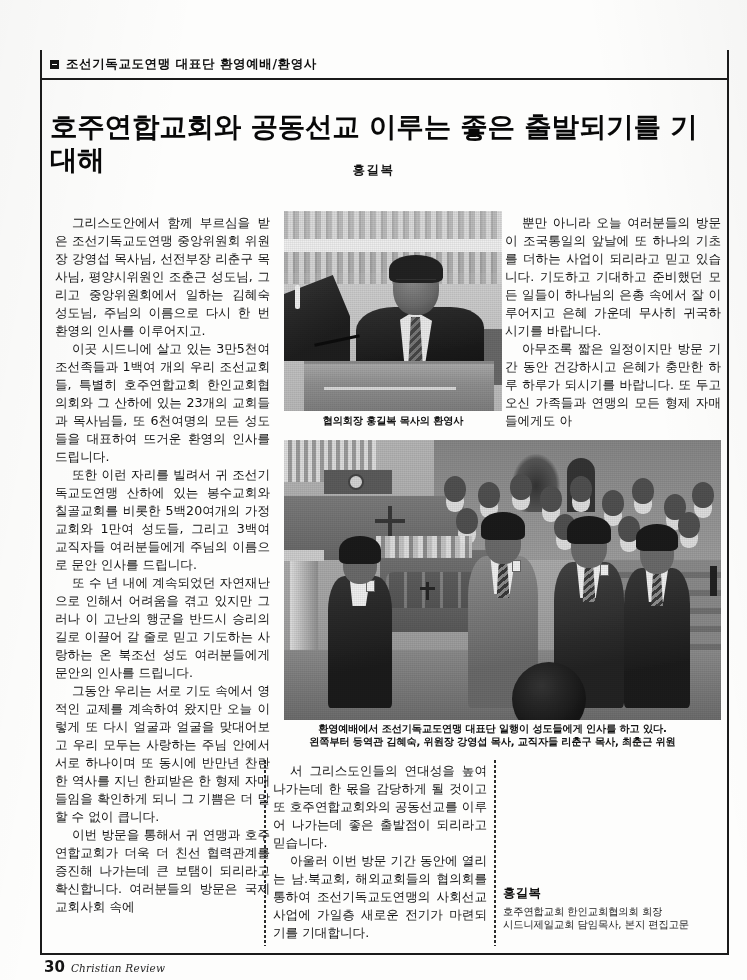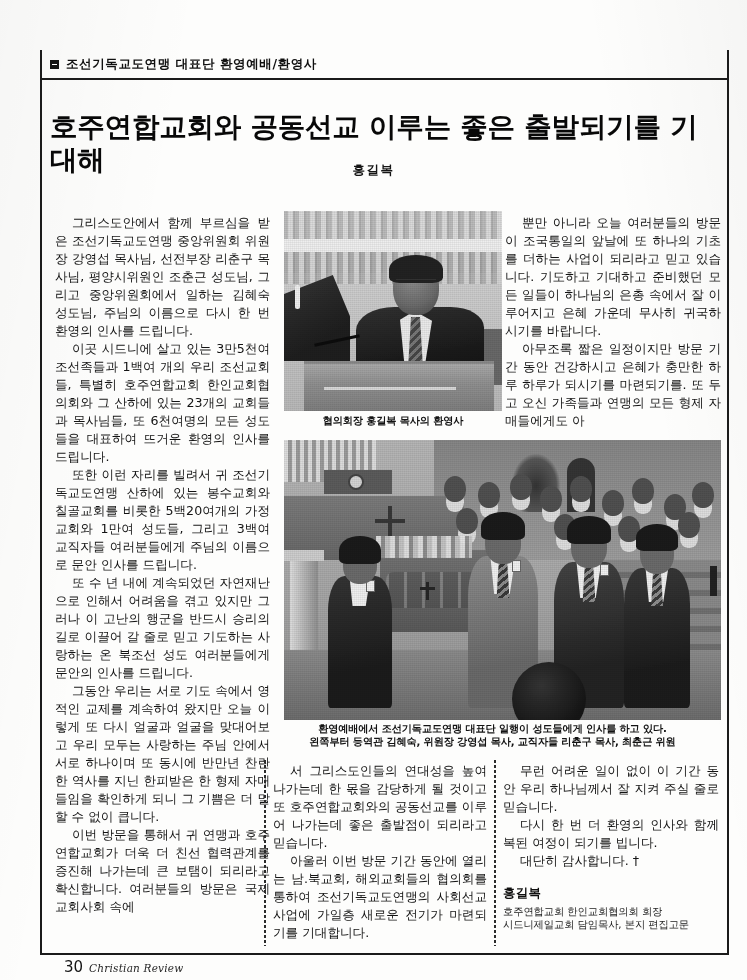--- a/index.html
+++ b/index.html
@@ -373,21 +373,21 @@
   .author-role {
     font-size: 10.3px; line-height: 13.4px; color: #1a1a1a;
     letter-spacing: -0.1px;
   }
 
   
   .footer {
     position: absolute; left: 44px; top: 958px;
     display: flex; align-items: baseline; gap: 6px;
   }
-  .folio { font-size: 15px; font-weight: 400; color: #141414; margin-left: 20px; }
+  .folio { font-size: 15px; font-weight: 700; color: #141414; }
   .pubname {
     font-size: 10.5px; color: #242424;
     font-family: "DejaVu Serif", "Liberation Serif", serif;
     font-style: italic;
     letter-spacing: 0.2px;
   }
 </style>
 </head>
 <body>
 
@@ -401,31 +401,31 @@
   <div class="kicker">
     <span class="kicker-bullet"></span>
     <span class="kicker-text">조선기독교도연맹 대표단 환영예배/환영사</span>
   </div>
 
   <h1 class="headline">호주연합교회와 공동선교 이루는 좋은 출발되기를 기대해</h1>
 
   <div class="byline">홍길복</div>
 
   <div class="col col-left">
-    <p>그리스도안에서 함께 부르심을 받은 조선기독교도연맹 중앙위원회 위원장 강영섭 목사님, 선전부장 리춘구 목사님, 평양시위원인 조춘근 성도님, 그리고 중앙위원회에서 일하는 김혜숙 성도님, 주님의 이름으로 다시 한 번 환영의 인사를 드립니다.</p>
+    <p>그리스도안에서 함께 부르심을 받은 조선기독교도연맹 중앙위원회 위원장 강영섭 목사님, 선전부장 리춘구 목사님, 평양시위원인 조춘근 성도님, 그리고 중앙위원회에서 일하는 김혜숙 성도님, 주님의 이름으로 다시 한 번 환영의 인사를 이루어지고.</p>
     <p>이곳 시드니에 살고 있는 3만5천여 조선족들과 1백여 개의 우리 조선교회들, 특별히 호주연합교회 한인교회협의회와 그 산하에 있는 23개의 교회들과 목사님들, 또 6천여명의 모든 성도들을 대표하여 뜨거운 환영의 인사를 드립니다.</p>
     <p>또한 이런 자리를 빌려서 귀 조선기독교도연맹 산하에 있는 봉수교회와 칠골교회를 비롯한 5백20여개의 가정교회와 1만여 성도들, 그리고 3백여 교직자들 여러분들에게 주님의 이름으로 문안 인사를 드립니다.</p>
     <p>또 수 년 내에 계속되었던 자연재난으로 인해서 어려움을 겪고 있지만 그러나 이 고난의 행군을 반드시 승리의 길로 이끌어 갈 줄로 믿고 기도하는 사랑하는 온 북조선 성도 여러분들에게 문안의 인사를 드립니다.</p>
     <p>그동안 우리는 서로 기도 속에서 영적인 교제를 계속하여 왔지만 오늘 이렇게 또 다시 얼굴과 얼굴을 맞대어보고 우리 모두는 사랑하는 주님 안에서 서로 하나이며 또 동시에 반만년 찬란한 역사를 지닌 한피받은 한 형제 자매들임을 확인하게 되니 그 기쁨은 더 말할 수 없이 큽니다.</p>
     <p>이번 방문을 통해서 귀 연맹과 호주연합교회가 더욱 더 친선 협력관계를 증진해 나가는데 큰 보탬이 되리라고 확신합니다. 여러분들의 방문은 국제교회사회 속에</p>
   </div>
 
   <div class="col col-right">
     <p>뿐만 아니라 오늘 여러분들의 방문이 조국통일의 앞날에 또 하나의 기초를 더하는 사업이 되리라고 믿고 있습니다. 기도하고 기대하고 준비했던 모든 일들이 하나님의 은총 속에서 잘 이루어지고 은혜 가운데 무사히 귀국하시기를 바랍니다.</p>
-    <p>아무조록 짧은 일정이지만 방문 기간 동안 건강하시고 은혜가 충만한 하루 하루가 되시기를 마련되기를. 또 두고 오신 가족들과 연맹의 모든 형제 자매들에게도 아</p>
+    <p>아무조록 짧은 일정이지만 방문 기간 동안 건강하시고 은혜가 충만한 하루 하루가 되시기를 바랍니다. 또 두고 오신 가족들과 연맹의 모든 형제 자매들에게도 아</p>
   </div>
 
   <div class="photo" id="photo-speaker">
     <div class="pipes"></div>
     <div class="wall-band"></div>
     <div class="pipes2"></div>
     <div class="pulpit-left"></div>
     <div class="mic"></div>
     <div class="chairback"></div>
     <div class="speaker-body"></div>
@@ -522,25 +522,20 @@
   </div>
 
   <div class="dotted" id="divider-1"></div>
   <div class="dotted" id="divider-2"></div>
 
   <div class="col col-bot-mid">
     <p>서 그리스도인들의 연대성을 높여 나가는데 한 몫을 감당하게 될 것이고 또 호주연합교회와의 공동선교를 이루어 나가는데 좋은 출발점이 되리라고 믿습니다.</p>
     <p>아울러 이번 방문 기간 동안에 열리는 남.북교회, 해외교회들의 협의회를 통하여 조선기독교도연맹의 사회선교 사업에 가일층 새로운 전기가 마련되기를 기대합니다.</p>
   </div>
 
-  <div class="col col-bot-right">
-    <p>무런 어려운 일이 없이 이 기간 동안 우리 하나님께서 잘 지켜 주실 줄로 믿습니다.</p>
-    <p>다시 한 번 더 환영의 인사와 함께 복된 여정이 되기를 빕니다.</p>
-    <p>대단히 감사합니다. †</p>
-  </div>
 
   <div class="author-block">
     <div class="author-name">홍길복</div>
     <div class="author-role">호주연합교회 한인교회협의회 회장</div>
     <div class="author-role">시드니제일교회 담임목사, 본지 편집고문</div>
   </div>
 
   <div class="footer">
     <span class="folio">30</span>
     <span class="pubname">Christian Review</span>

